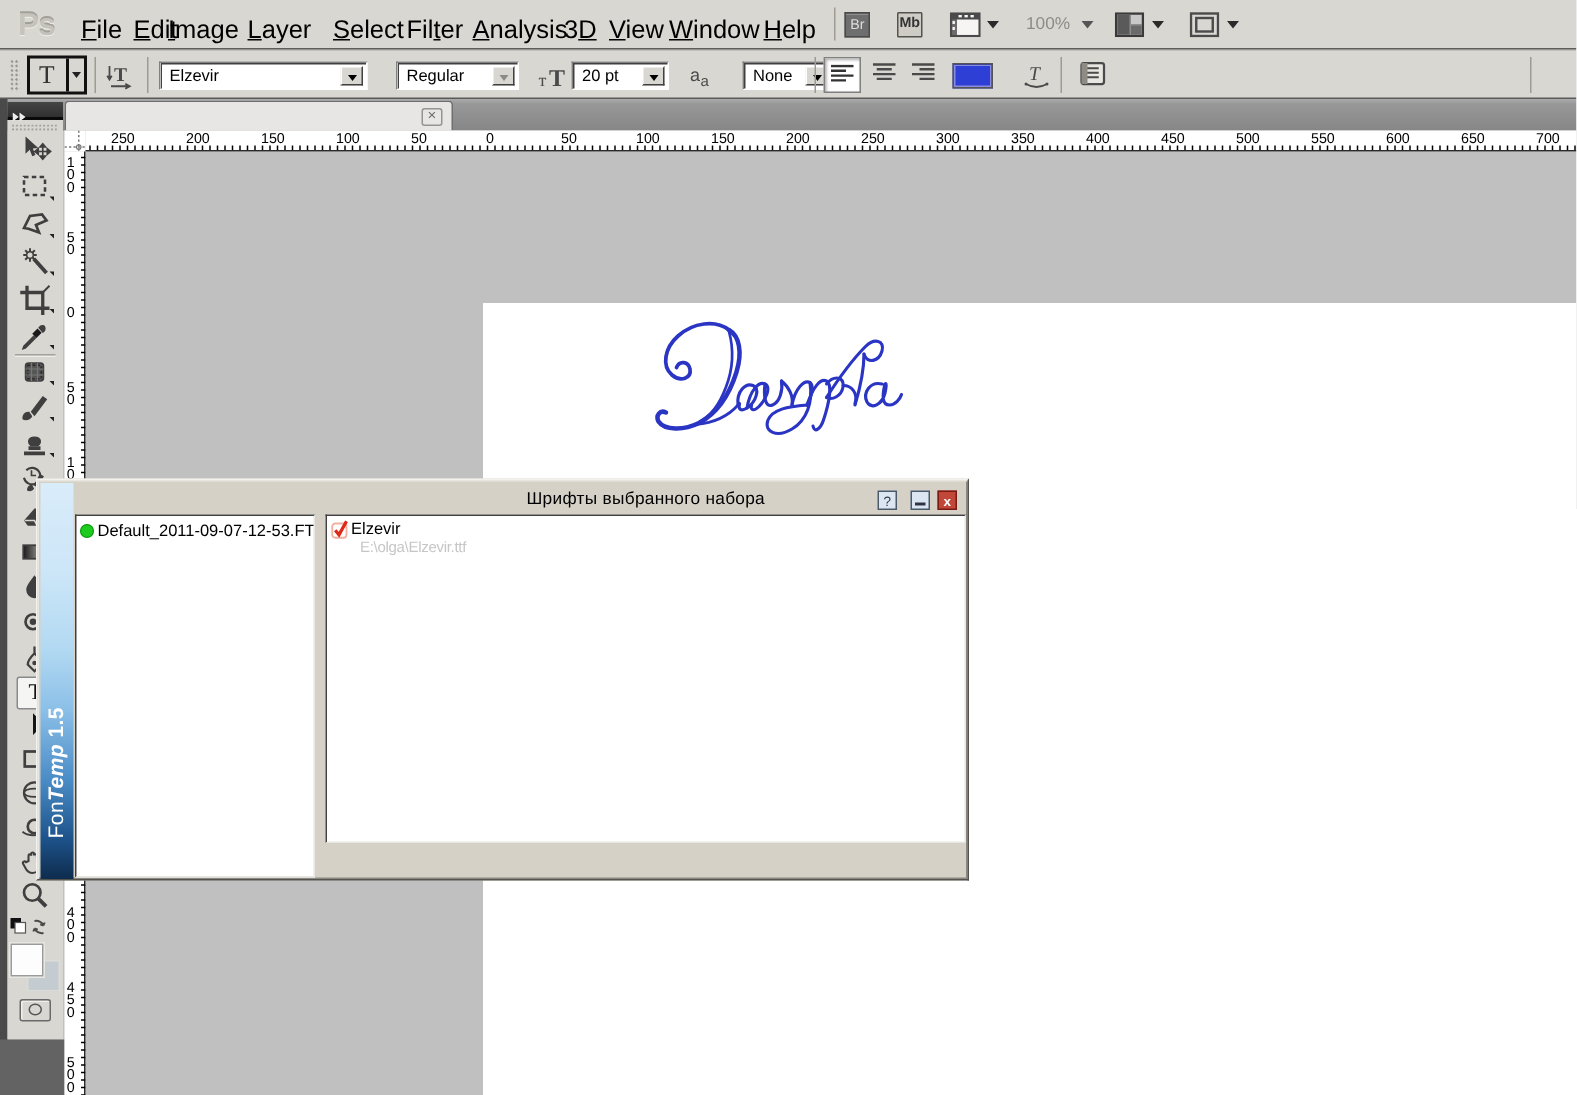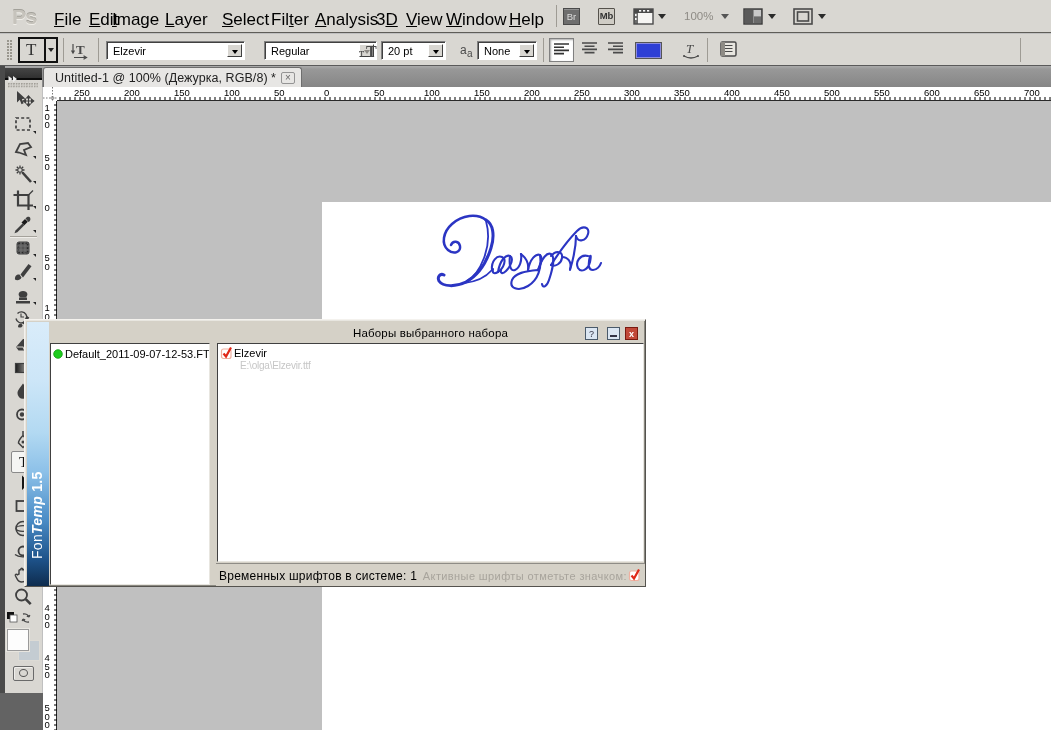--- a/index.html
+++ b/index.html
@@ -92,37 +92,37 @@
 <svg class="abs" style="left:70px;top:8px" width="22" height="18" viewBox="0 0 22 18">
         <text x="6" y="12" font-family="Liberation Serif,serif" font-size="13" font-weight="bold" fill="#4a4a4a">T</text>
         <path d="M3 2 v9 M1.5 8.5 L3 11 L4.5 8.5" stroke="#4a4a4a" fill="none" stroke-width="1.2"></path>
         <path d="M4 15.5 h12 M13.5 13.8 L16.5 15.5 L13.5 17.2" stroke="#4a4a4a" fill="none" stroke-width="1.2"></path>
       </svg>
 <div class="sep" style="left:98px"></div>
 <div class="combo" style="left:106px;width:139px">
         <span class="txt">Elzevir</span>
         <span class="dbtn"></span>
       </div>
-<div class="combo" style="left:264px;width:113px">
+<div class="combo" style="left:264px;width:82px">
         <span class="txt">Regular</span>
         <span class="dbtn gray"></span>
       </div>
 <svg class="abs" style="left:359px;top:9px" width="22" height="16" viewBox="0 0 22 16">
         <text x="0" y="14" font-family="Liberation Serif,serif" font-size="12" fill="#4a4a4a">т</text>
         <text x="7" y="14" font-family="Liberation Serif,serif" font-size="16" font-weight="bold" fill="#4a4a4a">T</text>
       </svg>
 <div class="combo" style="left:381px;width:65px">
         <span class="txt">20 pt</span>
         <span class="dbtn"></span>
       </div>
 <svg class="abs" style="left:460px;top:9px" width="18" height="16" viewBox="0 0 18 16">
         <text x="0" y="11" font-size="12" fill="#4a4a4a">a</text>
         <text x="7" y="14" font-size="10" fill="#4a4a4a">a</text>
       </svg>
-<div class="combo" style="left:477px;width:60px">
+<div class="combo" style="left:495px;width:60px">
         <span class="txt">None</span>
         <span class="dbtn"></span>
       </div>
 <div class="sep" style="left:543px"></div>
 <div class="abs" style="left:549px;top:4px;width:25px;height:24px;background:#fff;border:1px solid #808080;box-shadow:inset 1px 1px 2px #aaa">
   <svg width="17" height="14" style="margin:4px 0 0 4px">
           <g stroke="#333" stroke-width="1.6">
             <path d="M0 1 h15 M0 4.2 h10 M0 7.4 h15 M0 10.6 h10"></path>
           </g>
         </svg>
@@ -151,21 +151,20 @@
 <div class="sep" style="left:707px"></div>
 <div class="sep" style="left:1020px"></div>
 <svg class="abs" style="left:720px;top:7px" width="18" height="18" viewBox="0 0 18 18">
         <rect x="1" y="1" width="15" height="14" rx="1.5" fill="#e8e6e0" stroke="#4a4a4a" stroke-width="1.5"></rect>
         <path d="M4.5 4.5 h8 M4.5 7.5 h8 M4.5 10.5 h8" stroke="#4a4a4a" stroke-width="1.2"></path>
         <rect x="1" y="1" width="4" height="14" fill="#8e8b85"></rect>
       </svg>
 </div>
     <div class="abs tabbar">
       <div class="tab">
-        <span class="t">Untitled-1 @ 100% (Дежурка, RGB/8) *</span>
         <span class="tabx">×</span>
       </div>
     </div>
     <div class="abs leftedge"></div>
     <div class="abs toolpanel"></div>
     <div class="abs arrbox"><svg width="10" height="6" style="margin:3px 0 0 2.5px" viewBox="0 0 10 6">
         <path d="M0.5 0 L4.5 3 L0.5 6 Z M5 0 L9 3 L5 6 Z" fill="#ececec"></path>
       </svg></div>
     <div class="abs" style="left:8px;top:83px;width:30px;height:5px;background-image:radial-gradient(circle at 0.8px 0.8px,#a09d96 0.6px,transparent 0.8px);background-size:2.6px 2.6px"></div>
     <svg width="24" height="22" viewBox="0 0 24 22" style="position:absolute;left:12px;top:89px">
@@ -721,35 +720,27 @@
   <div class="strip"></div>
   <div class="striptext">
         <span>Fon<b><i>Temp</i></b>&nbsp;<b>1.5</b></span>
       </div>
   <div class="list" style="left:25px;top:23px;width:160px;height:242px;overflow:hidden">
      <svg width="10" height="10" style="position:absolute;left:2px;top:5px">
           <circle cx="5" cy="5" r="4.3" fill="#1ecc1e" stroke="#0d9a0d" stroke-width="0.8"></circle>
         </svg>
      <div style="position:absolute;left:14px;top:4px;font-size:11px;white-space:nowrap">Default_2011-09-07-12-53.FTF</div>
   </div>
-  <div class="hdr" style="left:191px;width:429px">Наборы выбранного набора</div>
+  <div class="hdr" style="left:191px;width:429px">Шрифты выбранного набора</div>
   <div class="tbtn" style="left:560px">?</div>
   <div class="tbtn" style="left:582px">
         <div style="margin:7px auto 0;width:7px;height:2px;background:#334"></div>
       </div>
   <div class="tbtn" style="left:600px;background:#c14838;border-color:#7a1a10;color:#fff;font-weight:bold">x</div>
   <div class="list" style="left:192px;top:23px;width:427px;height:219px">
      <svg width="14" height="14" style="position:absolute;left:2px;top:2px" viewBox="0 0 14 14">
        <rect x="1.5" y="3" width="9.5" height="9.5" rx="2" fill="#fff" stroke="#f0b0a0" stroke-width="1.2"></rect>
        <path d="M3.5 7.5 L6 10.5 L11 1.5" fill="none" stroke="#e02818" stroke-width="2.2"></path>
      </svg>
      <div style="position:absolute;left:16px;top:3px;font-size:11px">Elzevir</div>
      <div style="position:absolute;left:22px;top:16px;font-size:10px;letter-spacing:-0.2px;color:#c6c6c6">E:\olga\Elzevir.ttf</div>
   </div>
-  <div class="status">
-    <span style="position:absolute;left:3px;top:5px;font-size:12px;letter-spacing:0.25px">Временных шрифтов в системе: 1</span>
-    <span style="position:absolute;right:18px;top:6px;color:#a8a49c;letter-spacing:0.4px">Активные шрифты отметьте значком:</span>
-    <svg width="14" height="14" style="position:absolute;right:3px;top:4px" viewBox="0 0 14 14">
-       <rect x="1.5" y="3" width="9.5" height="9.5" rx="2" fill="#fff" stroke="#f0b0a0" stroke-width="1.2"></rect>
-       <path d="M3.5 7.5 L6 10.5 L11 1.5" fill="none" stroke="#e02818" stroke-width="2.2"></path>
-    </svg>
-  </div>
 </div>
 </div>
 </body></html>

